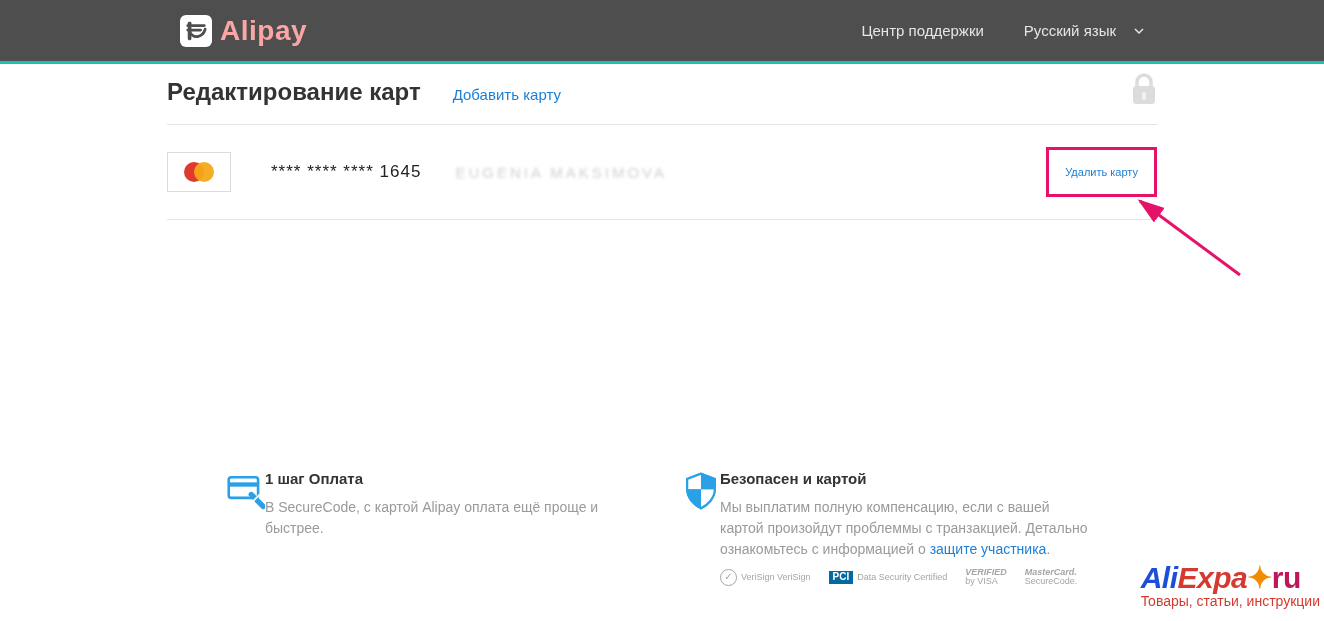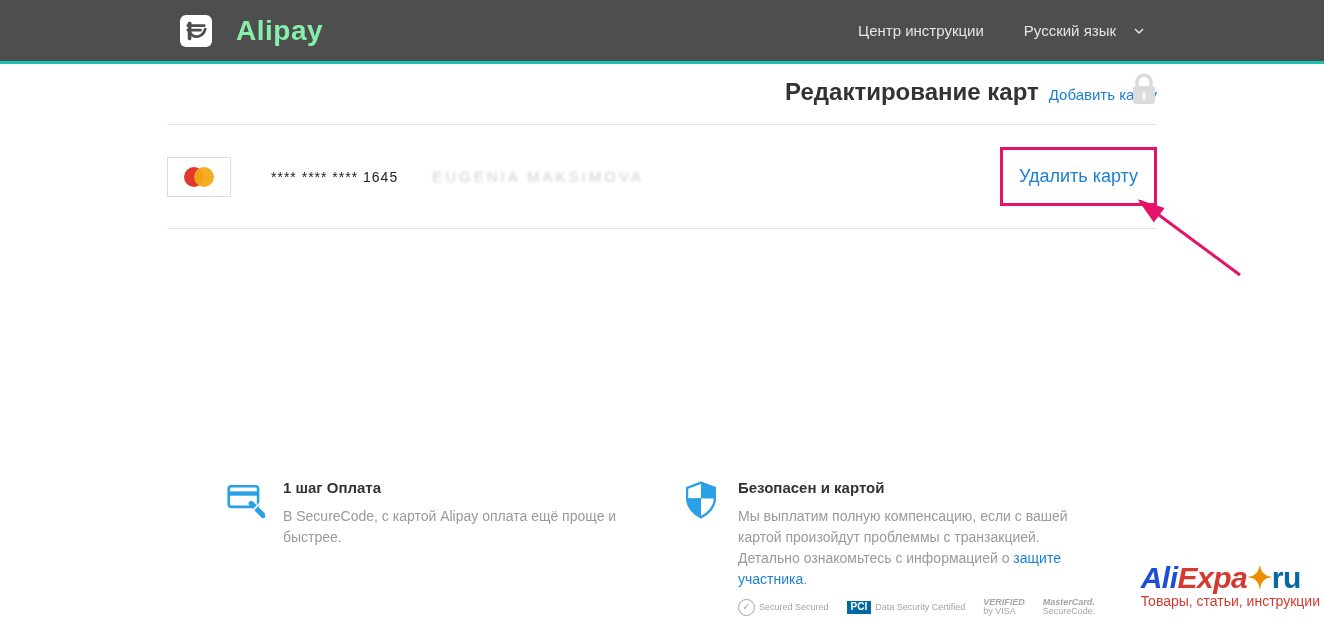--- a/index.html
+++ b/index.html
@@ -17,22 +17,22 @@
     background: #4e4e4e;
     height: 64px;
     border-bottom: 3px solid #1cc1b0;
     display: flex;
     align-items: center;
     padding: 0 180px;
   }
   .logo {
     display: flex;
     align-items: flex-end;
-    gap: 24px;
-    color: #86efac;
+    gap: 8px;
+    color: #fca5a5;
   }
   .logo-mark {
     width: 32px; height: 32px;
     background: #fff;
     border-radius: 6px;
     display: flex; align-items: center; justify-content: center;
   }
   .logo-mark svg { width: 22px; height: 22px; }
   .logo-text {
     font-size: 28px;
@@ -56,24 +56,23 @@
   
   .container {
     width: 990px;
     margin: 0 auto;
     padding-top: 14px;
   }
 
   .title-row {
     display: flex;
     align-items: baseline;
-    gap: 10px;
+    gap: 32px;
     position: relative;
     padding-bottom: 18px;
-    justify-content: flex-end;
   }
   .page-title {
     font-size: 24px;
     font-weight: 700;
     color: #333;
   }
   .add-card-link {
     color: #1b7fd6;
     font-size: 15px;
     cursor: pointer;
@@ -98,36 +97,36 @@
     border-bottom: 1px solid #e4e4e4;
   }
   .card-brand {
     width: 64px; height: 40px;
     border: 1px solid #dcdcdc;
     display: flex; align-items: center; justify-content: center;
     margin-right: 40px;
   }
   .card-brand svg { width: 40px; height: 26px; }
   .card-number {
-    font-size: 14px;
+    font-size: 17px;
     color: #222;
     margin-right: 34px;
     letter-spacing: 1px;
   }
   .card-holder {
     font-size: 15px;
     color: #d0d0d0;
     filter: blur(1.5px);
     letter-spacing: 3px;
     user-select: none;
   }
   .delete-card {
     margin-left: auto;
     color: #1b7fd6;
-    font-size: 18px;
+    font-size: 11px;
     cursor: pointer;
     padding: 16px 16px;
     border: 3px solid #e6126a;
   }
 
   
   .arrow-annot {
     position: absolute;
     top: 195px;
     left: 1130px;
@@ -136,21 +135,20 @@
 
   
   .info {
     display: flex;
     gap: 40px;
     margin-top: 250px;
     padding: 0 60px;
   }
   .info-col {
     display: flex;
-    gap: 18px;
     flex: 1;
   }
   .info-icon { margin-top: 2px; }
   .info-icon svg { width: 38px; height: 38px; }
   .info-title {
     font-size: 15px;
     font-weight: 700;
     color: #333;
     margin-bottom: 10px;
   }
@@ -197,21 +195,21 @@
   }
   .wm-top {
     font-size: 30px;
     font-weight: 700;
     font-style: italic;
     letter-spacing: -0.5px;
   }
   .wm-ali { color: #1d4ed8; }
   .wm-star { color: #f08c00; font-style: normal; }
   .wm-expa { color: #d43a2f; }
-  .wm-ru { color: #0369a1; font-style: normal; }
+  .wm-ru { color: #be185d; font-style: normal; }
   .wm-sub {
     color: #d43a2f;
     font-size: 14px;
     margin-top: -2px;
   }
 </style>
 </head>
 <body>
 
 <header class="header">
@@ -220,21 +218,21 @@
       <svg viewBox="0 0 24 24" fill="none">
         <rect x="3" y="2" width="4" height="20" rx="1.5" fill="#4e4e4e"></rect>
         <path d="M3 6 H21" stroke="#4e4e4e" stroke-width="3" stroke-linecap="round"></path>
         <path d="M3 11 H17" stroke="#4e4e4e" stroke-width="3" stroke-linecap="round"></path>
         <path d="M5 13 C10 22 20 18 22 10" stroke="#4e4e4e" stroke-width="3" fill="none" stroke-linecap="round"></path>
       </svg>
     </span>
     <span class="logo-text">Alipay</span>
   </div>
   <div class="header-right">
-    <a>Центр инструкции</a>
+    <a>Центр поддержки</a>
     <div class="lang-select">
       <span>Русский язык</span>
       <svg class="chev-down" viewBox="0 0 10 10">
         <path d="M1 3 L5 7 L9 3" stroke="#e5e5e5" stroke-width="1.5" fill="none"></path>
       </svg>
     </div>
   </div>
 </header>
 
 <div class="container">
@@ -296,21 +294,21 @@
       </span>
       <div>
         <div class="info-title">Безопасен и картой</div>
         <div class="info-text">
           <span>Мы выплатим полную компенсацию, если с вашей картой произойдут проблеммы с транзакцией. Детально ознакомьтесь с информацией о </span>
           <a class="info-link">защите участника</a>.
         </div>
         <div class="badges">
           <span class="badge">
             <span class="badge-circle">✓</span>
-            <span>Secured Secured</span>
+            <span>VeriSign VeriSign</span>
           </span>
           <span class="badge">
             <span class="badge-pci">PCI</span>
             <span>Data Security Certified</span>
           </span>
           <span class="badge">
             <span><strong>VERIFIED</strong><br><span>by VISA</span></span>
           </span>
           <span class="badge">
             <span><strong>MasterCard.</strong><br><span>SecureCode.</span></span>

